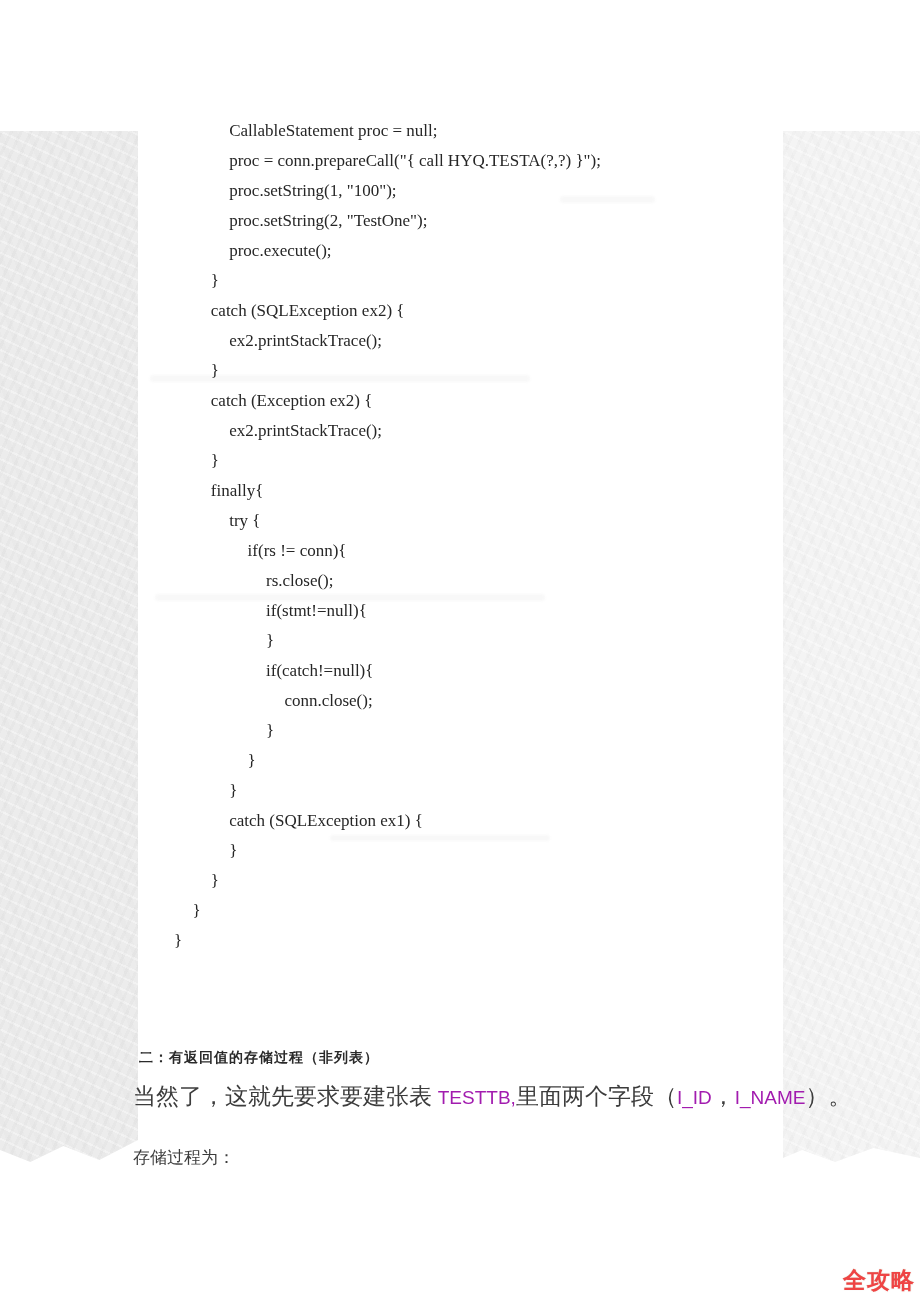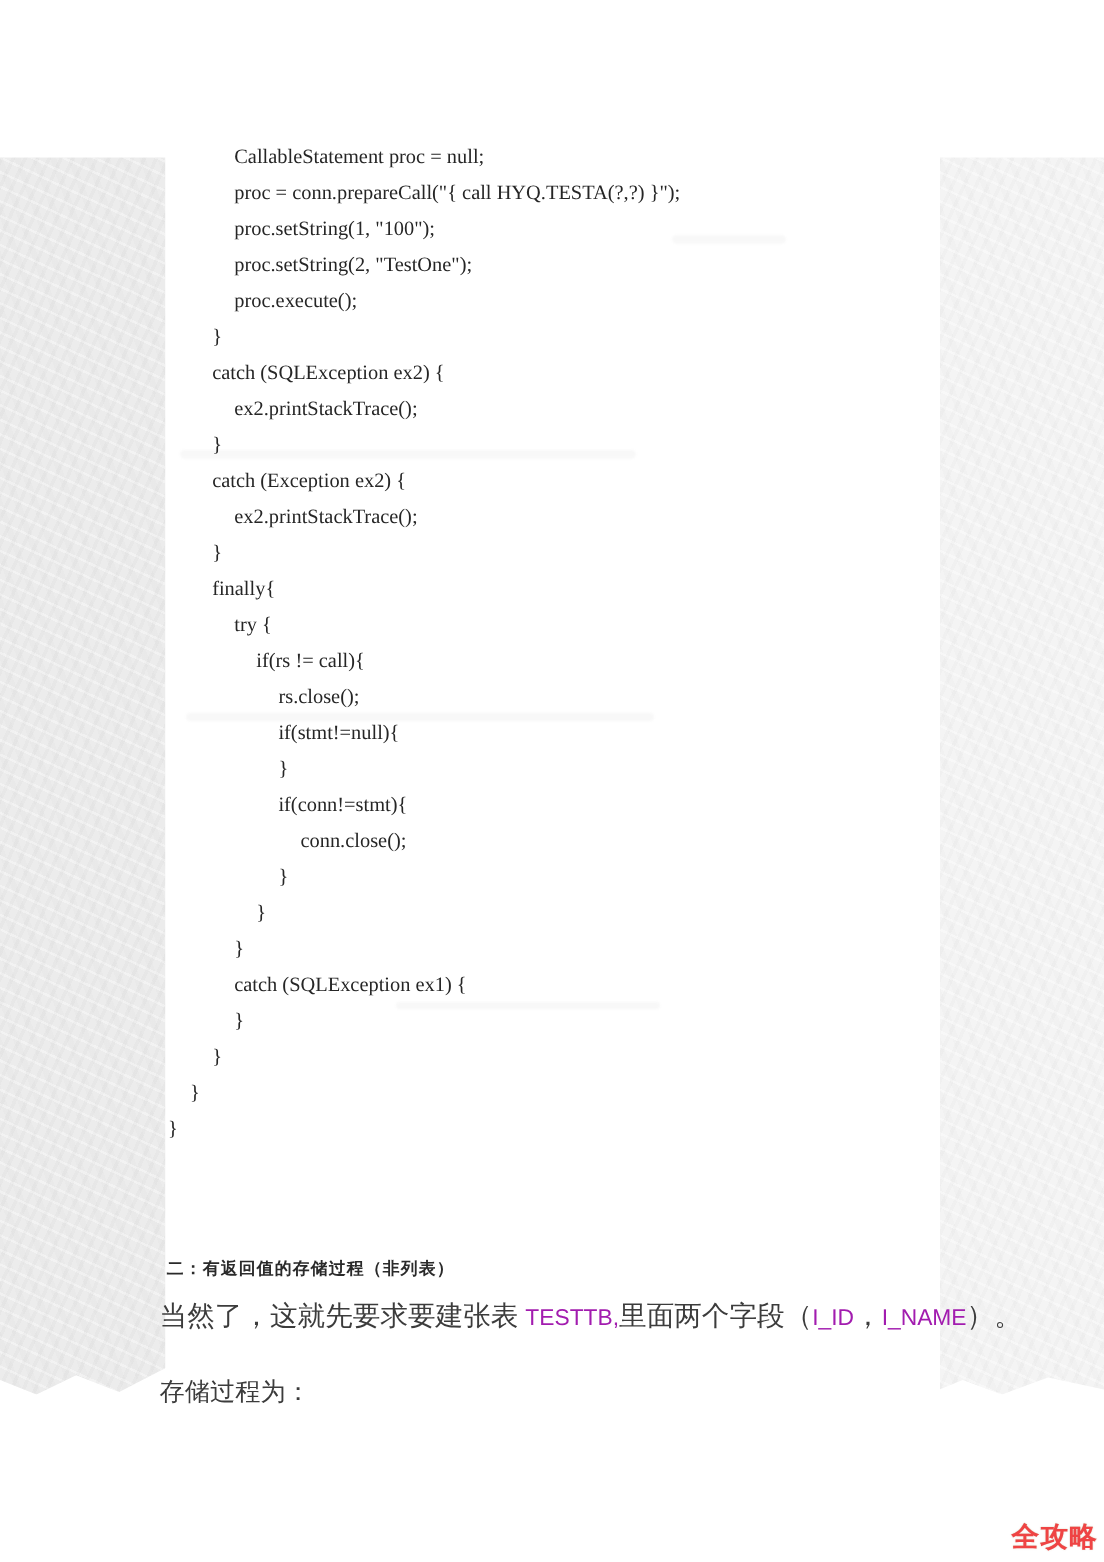--- a/index.html
+++ b/index.html
@@ -50,20 +50,21 @@
   .code-block {
     position: absolute;
     left: 137px; top: 116px;
     width: 660px;
   }
   .code-line {
     font: 17px/30px "Liberation Serif", serif;
     color: #262626;
     white-space: pre;
     height: 30px;
+    margin-left: 34px;
   }
 
   
   .section-heading {
     position: absolute;
     left: 139px; top: 1049px;
     font-family: "Liberation Sans", sans-serif;
     font-size: 14px; font-weight: bold;
     letter-spacing: 1px;
     color: #2a2a2a;
@@ -82,21 +83,21 @@
   }
   .section-body .latin {
     font-family: "Liberation Sans", sans-serif;
     font-size: 19px;
     color: #a21caf;
   }
   .stored-proc-label {
     position: absolute;
     left: 133px; top: 1146px;
     font-family: "Liberation Serif", serif;
-    font-size: 21px;
+    font-size: 17px;
     color: #3c3c3c;
     white-space: pre;
   }
 
   
   .watermark {
     position: absolute;
     right: 5px; top: 1265px;
     font-family: "Liberation Sans", sans-serif;
     font-size: 23px; font-weight: bold;
@@ -124,25 +125,25 @@
     <div class="code-line" style="padding-left: 58.2px;">proc.execute();</div>
     <div class="code-line" style="padding-left: 39.8px;">}</div>
     <div class="code-line" style="padding-left: 39.8px;">catch (SQLException ex2) {</div>
     <div class="code-line" style="padding-left: 58.2px;">ex2.printStackTrace();</div>
     <div class="code-line" style="padding-left: 39.8px;">}</div>
     <div class="code-line" style="padding-left: 39.8px;">catch (Exception ex2) {</div>
     <div class="code-line" style="padding-left: 58.2px;">ex2.printStackTrace();</div>
     <div class="code-line" style="padding-left: 39.8px;">}</div>
     <div class="code-line" style="padding-left: 39.8px;">finally{</div>
     <div class="code-line" style="padding-left: 58.2px;">try {</div>
-    <div class="code-line" style="padding-left: 76.6px;">if(rs != call){</div>
+    <div class="code-line" style="padding-left: 76.6px;">if(rs != conn){</div>
     <div class="code-line" style="padding-left: 95px;">rs.close();</div>
     <div class="code-line" style="padding-left: 95px;">if(stmt!=null){</div>
     <div class="code-line" style="padding-left: 95px;">}</div>
-    <div class="code-line" style="padding-left: 95px;">if(conn!=stmt){</div>
+    <div class="code-line" style="padding-left: 95px;">if(catch!=null){</div>
     <div class="code-line" style="padding-left: 113.4px;">conn.close();</div>
     <div class="code-line" style="padding-left: 95px;">}</div>
     <div class="code-line" style="padding-left: 76.6px;">}</div>
     <div class="code-line" style="padding-left: 58.2px;">}</div>
     <div class="code-line" style="padding-left: 58.2px;">catch (SQLException ex1) {</div>
     <div class="code-line" style="padding-left: 58.2px;">}</div>
     <div class="code-line" style="padding-left: 39.8px;">}</div>
     <div class="code-line" style="padding-left: 21.4px;">}</div>
     <div class="code-line" style="padding-left: 3px;">}</div>
   </div>

